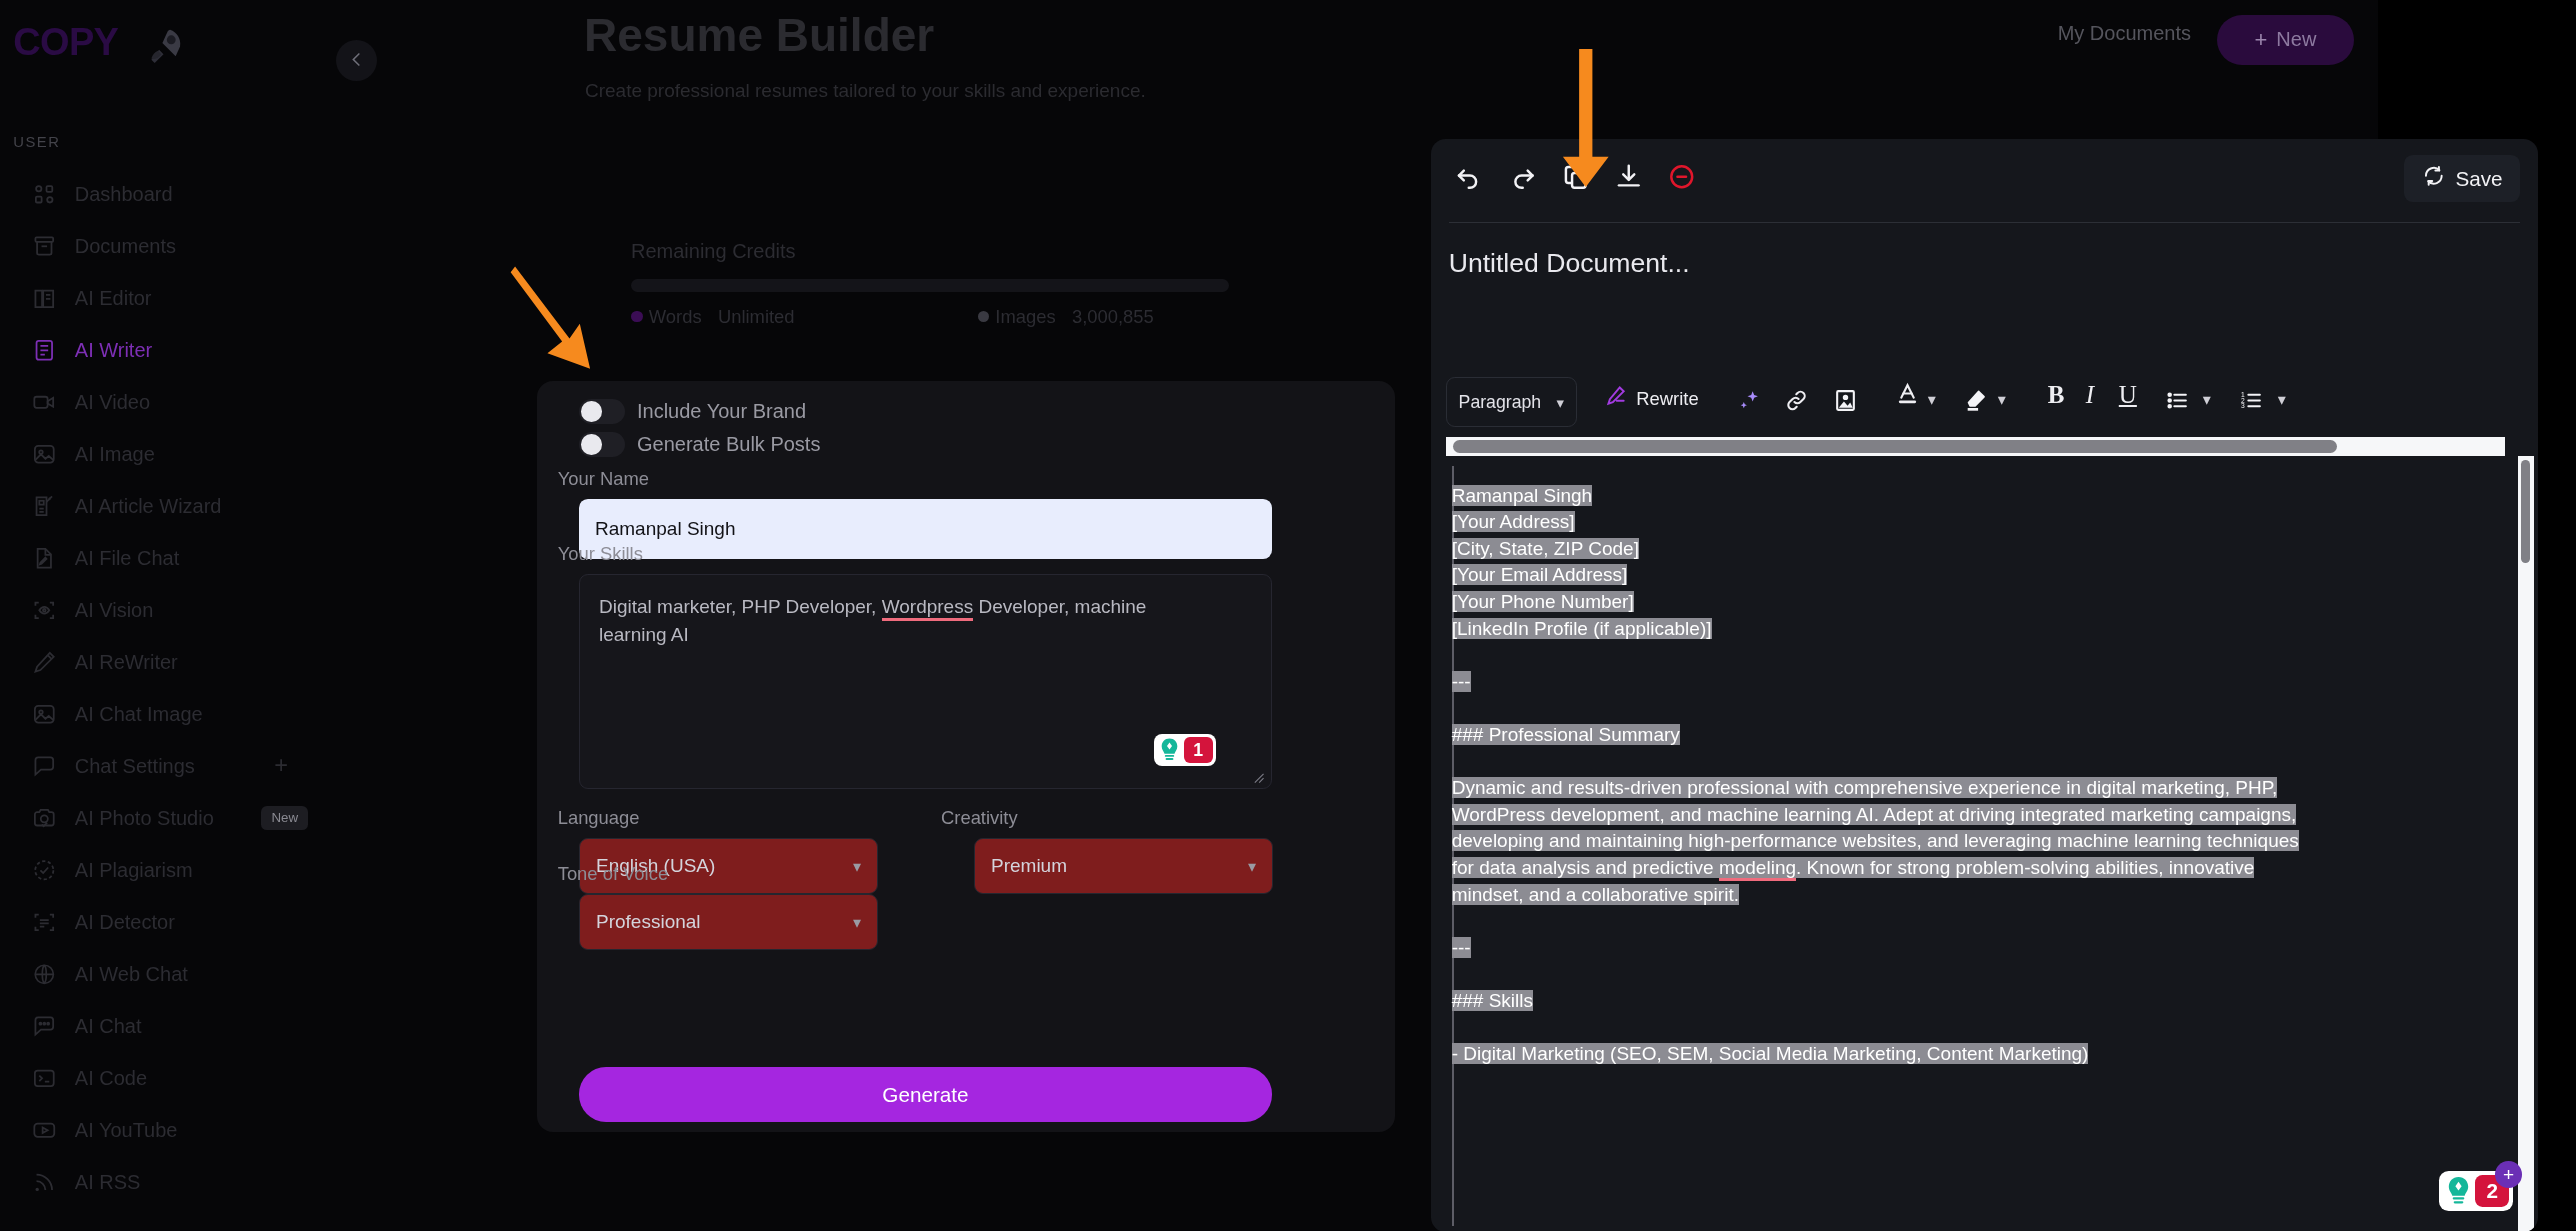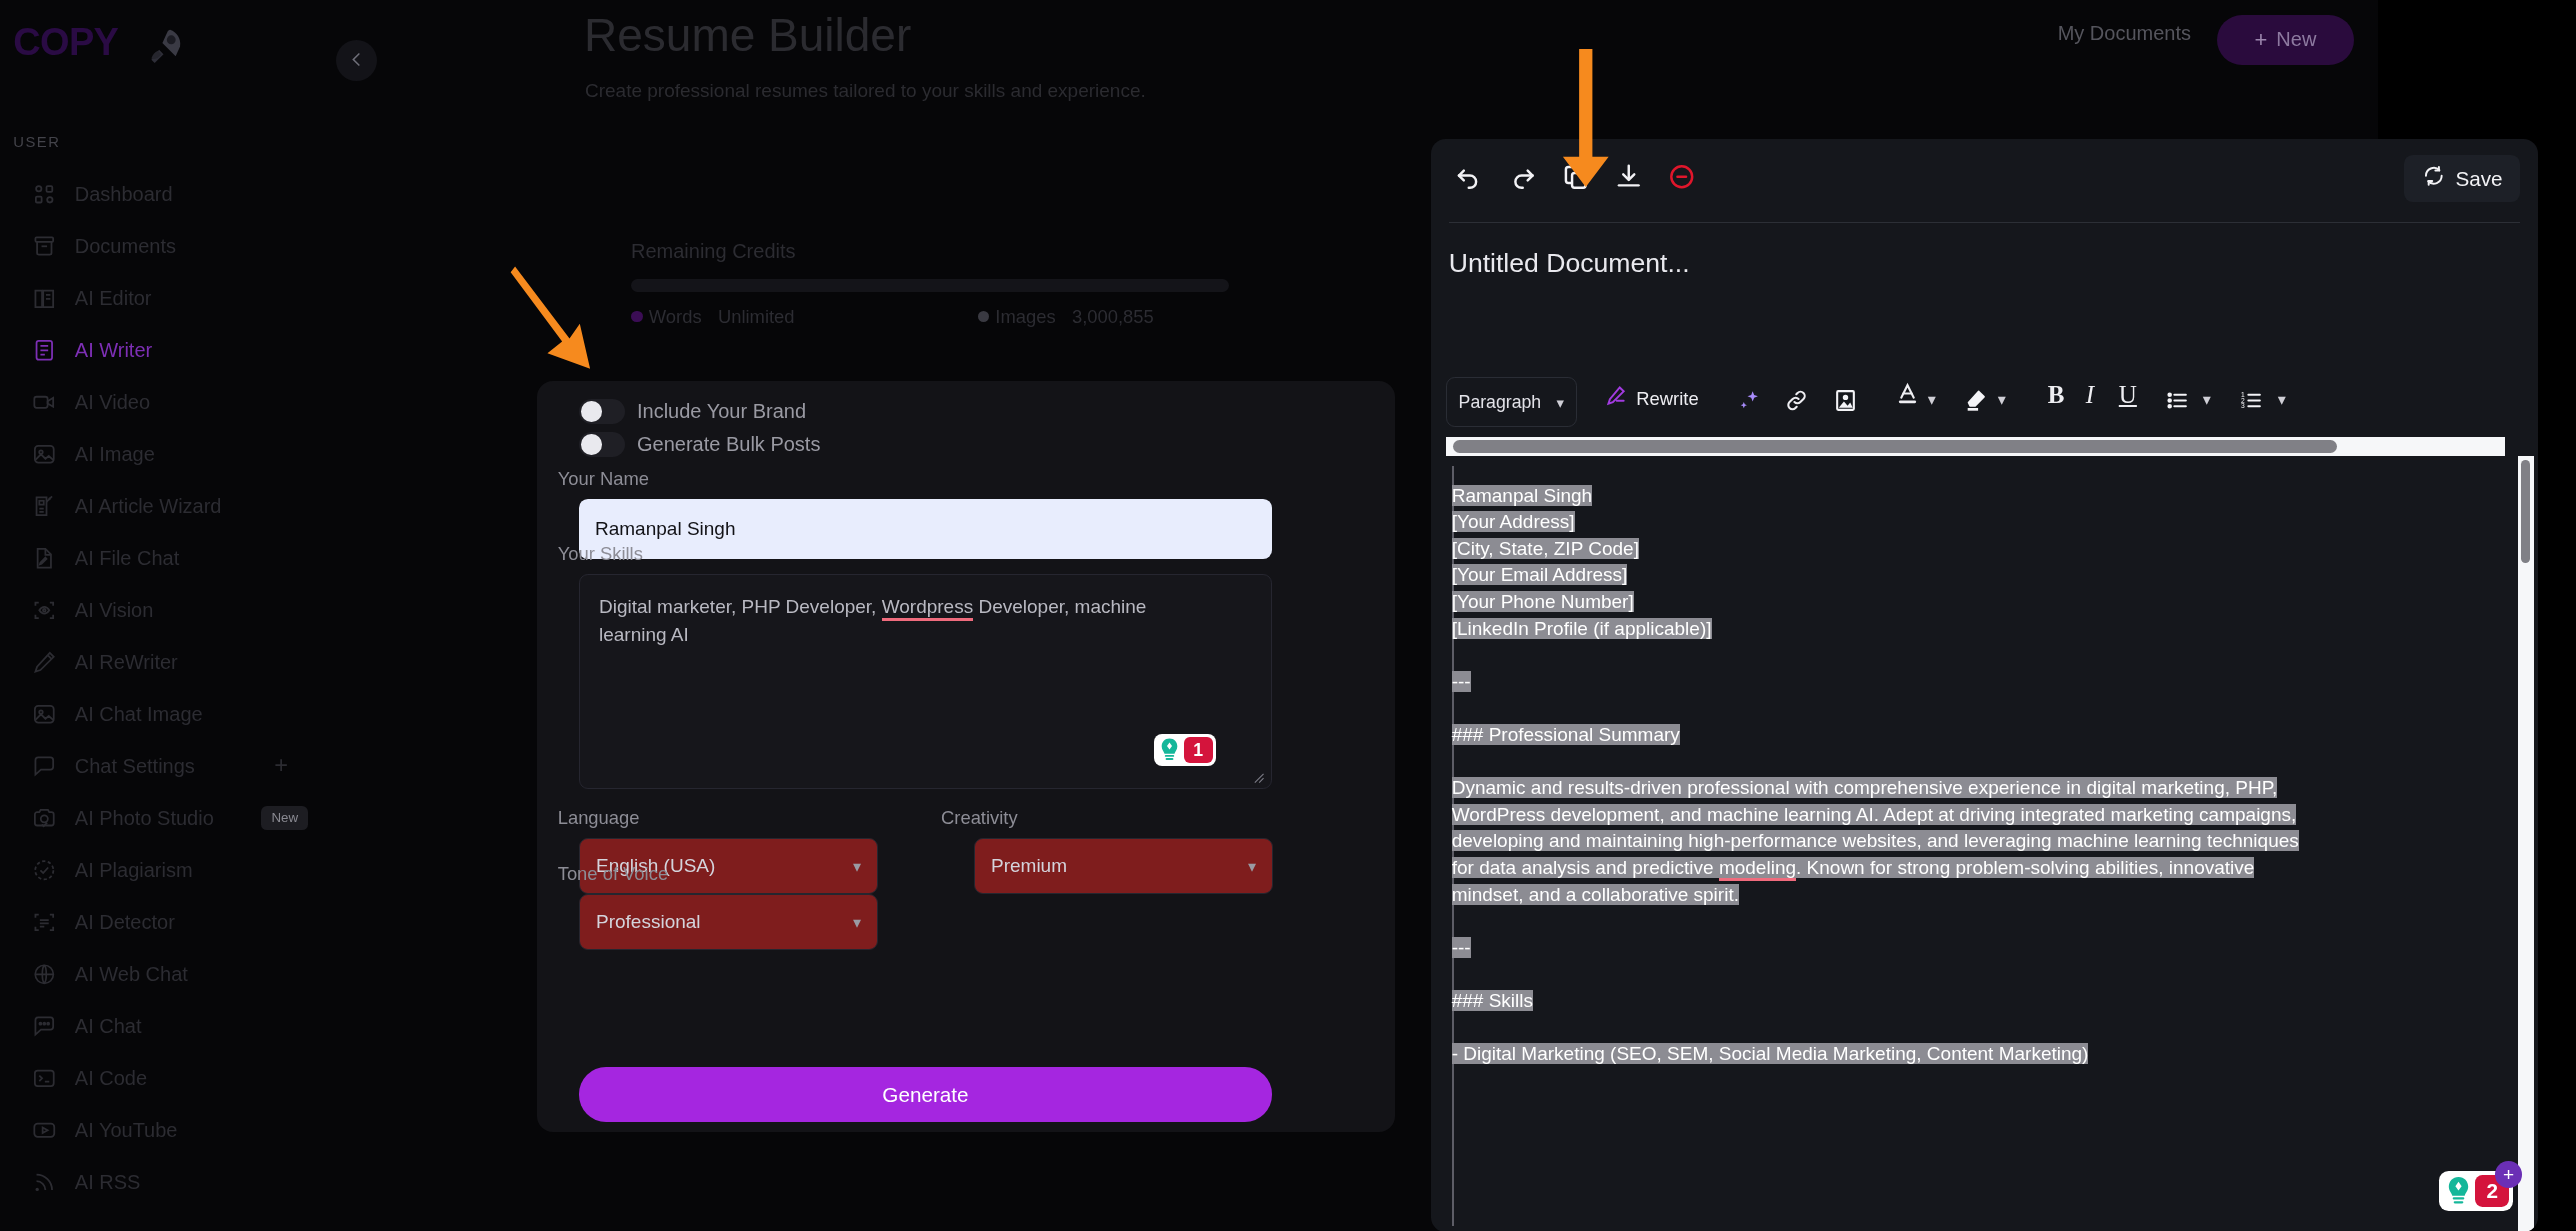--- a/index.html
+++ b/index.html
@@ -53,21 +53,21 @@
   .collapse-btn {
     position:absolute; left:336px; top:40px; width:41px; height:41px;
     border-radius:50%; background:#131318;
     display:flex; align-items:center; justify-content:center;
   }
   .collapse-btn svg { width:19px; height:19px; }
 
   
   .page-title {
     position:absolute; left:584px; top:0px; width:885px;
-    font-size:46px; font-weight:400; color:#2b2b30; line-height:71px;
+    font-size:46px; font-weight:700; color:#2b2b30; line-height:71px;
   }
   .page-sub {
     position:absolute; left:585px; top:80px; width:1033px;
     font-size:19px; color:#2b2b30;
   }
   .my-docs {
     position:absolute; right:187px; top:22px;
     font-size:20px; color:#55555d;
   }
   .new-btn {

